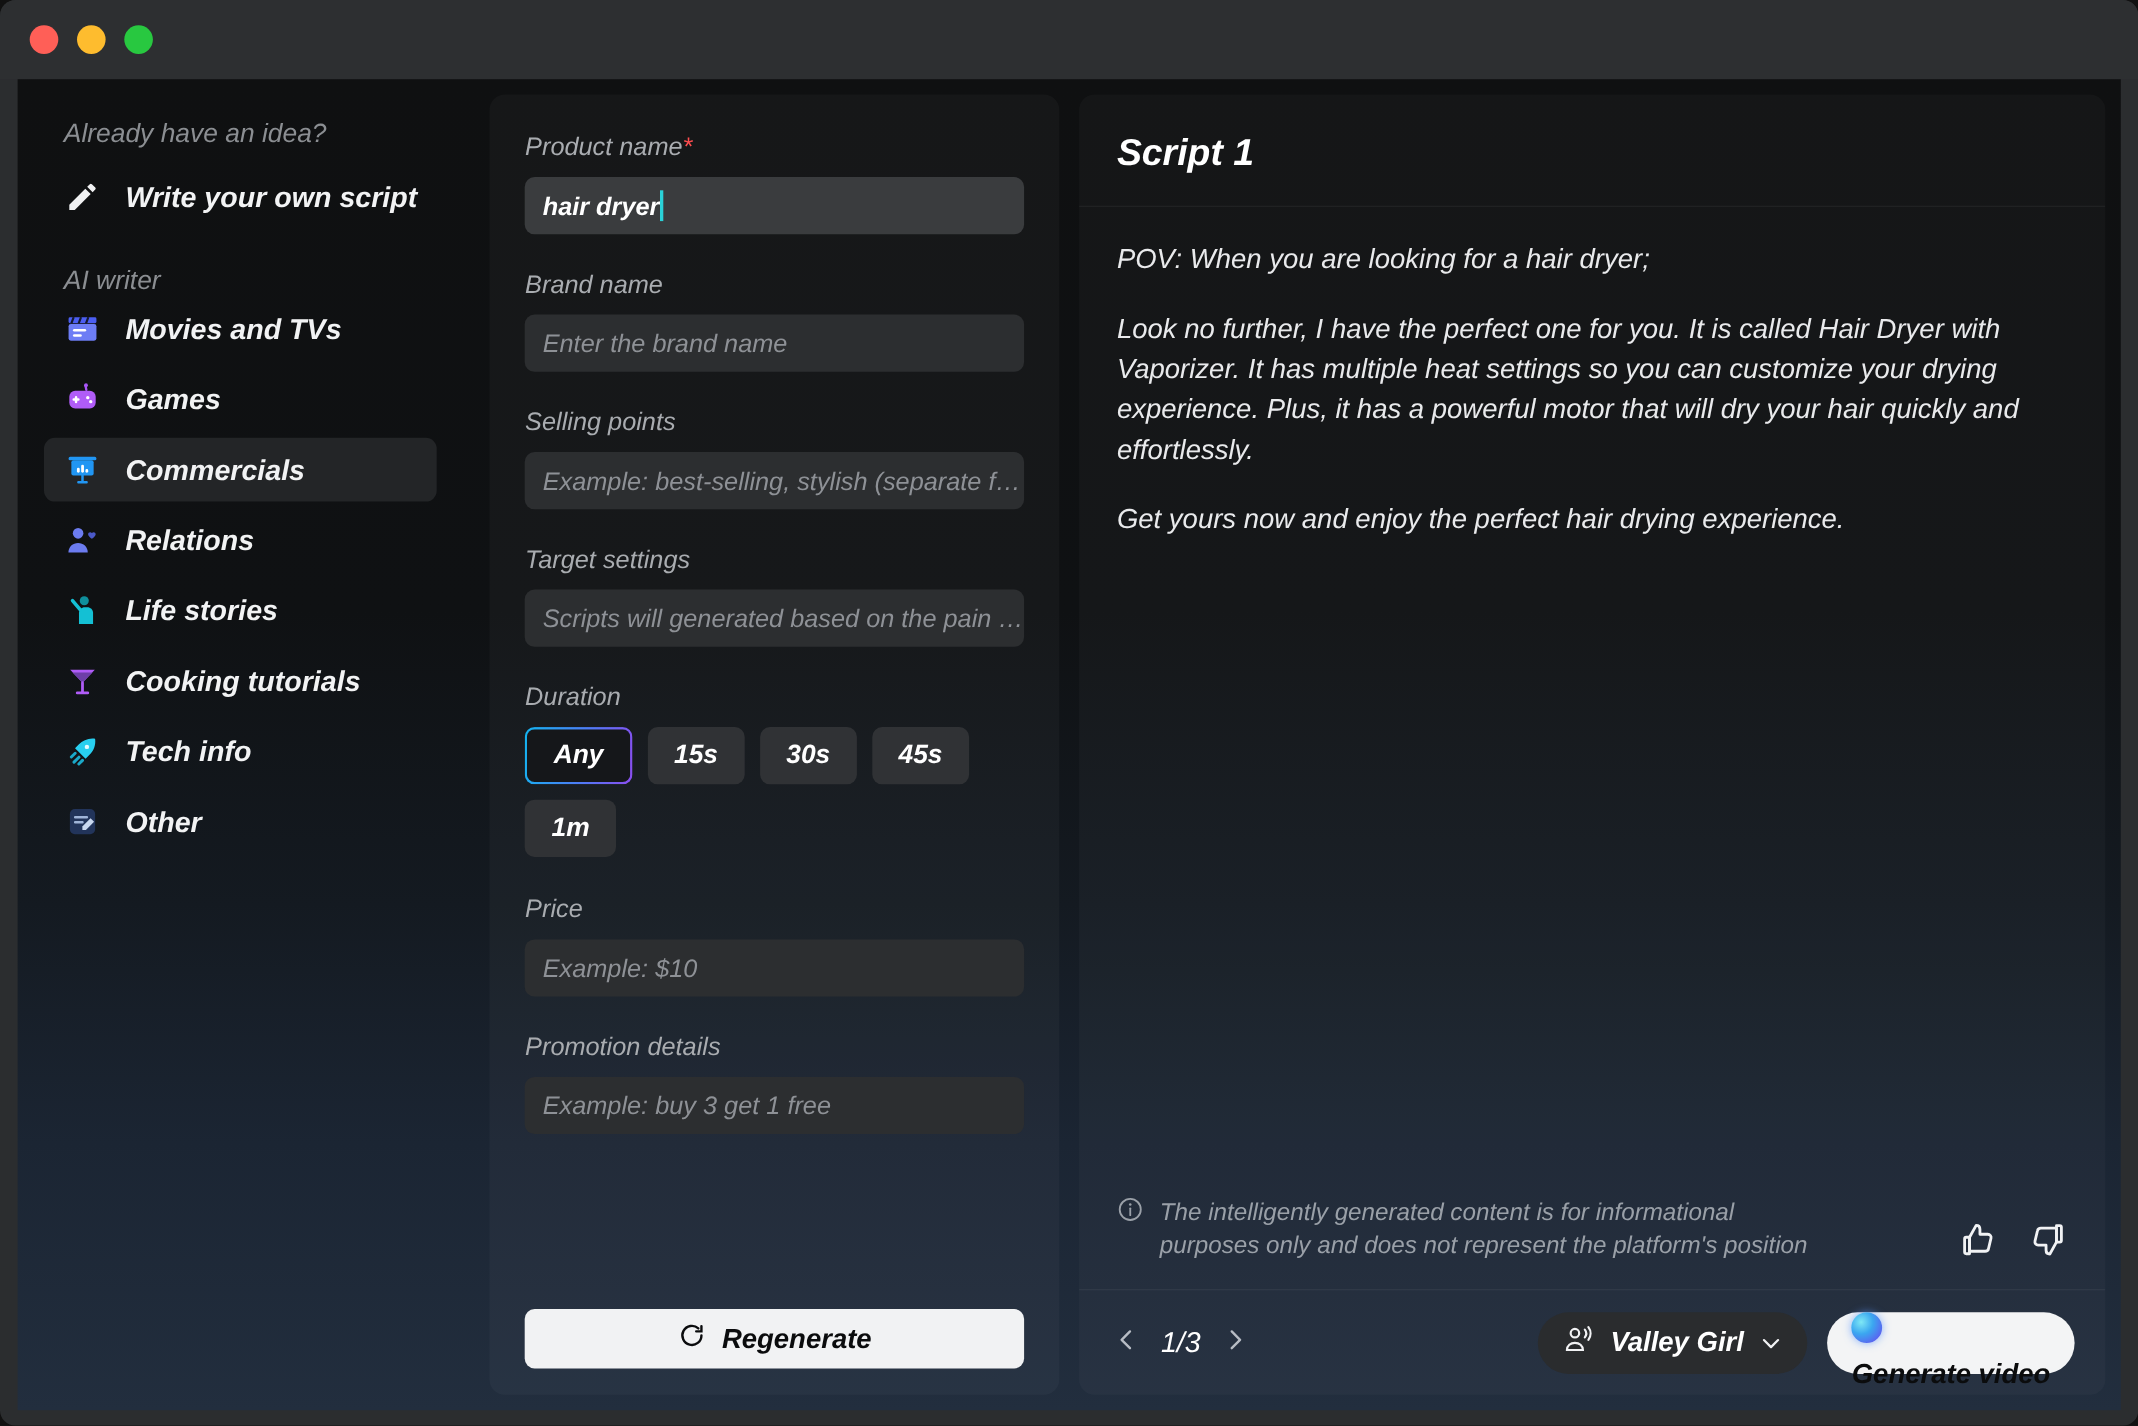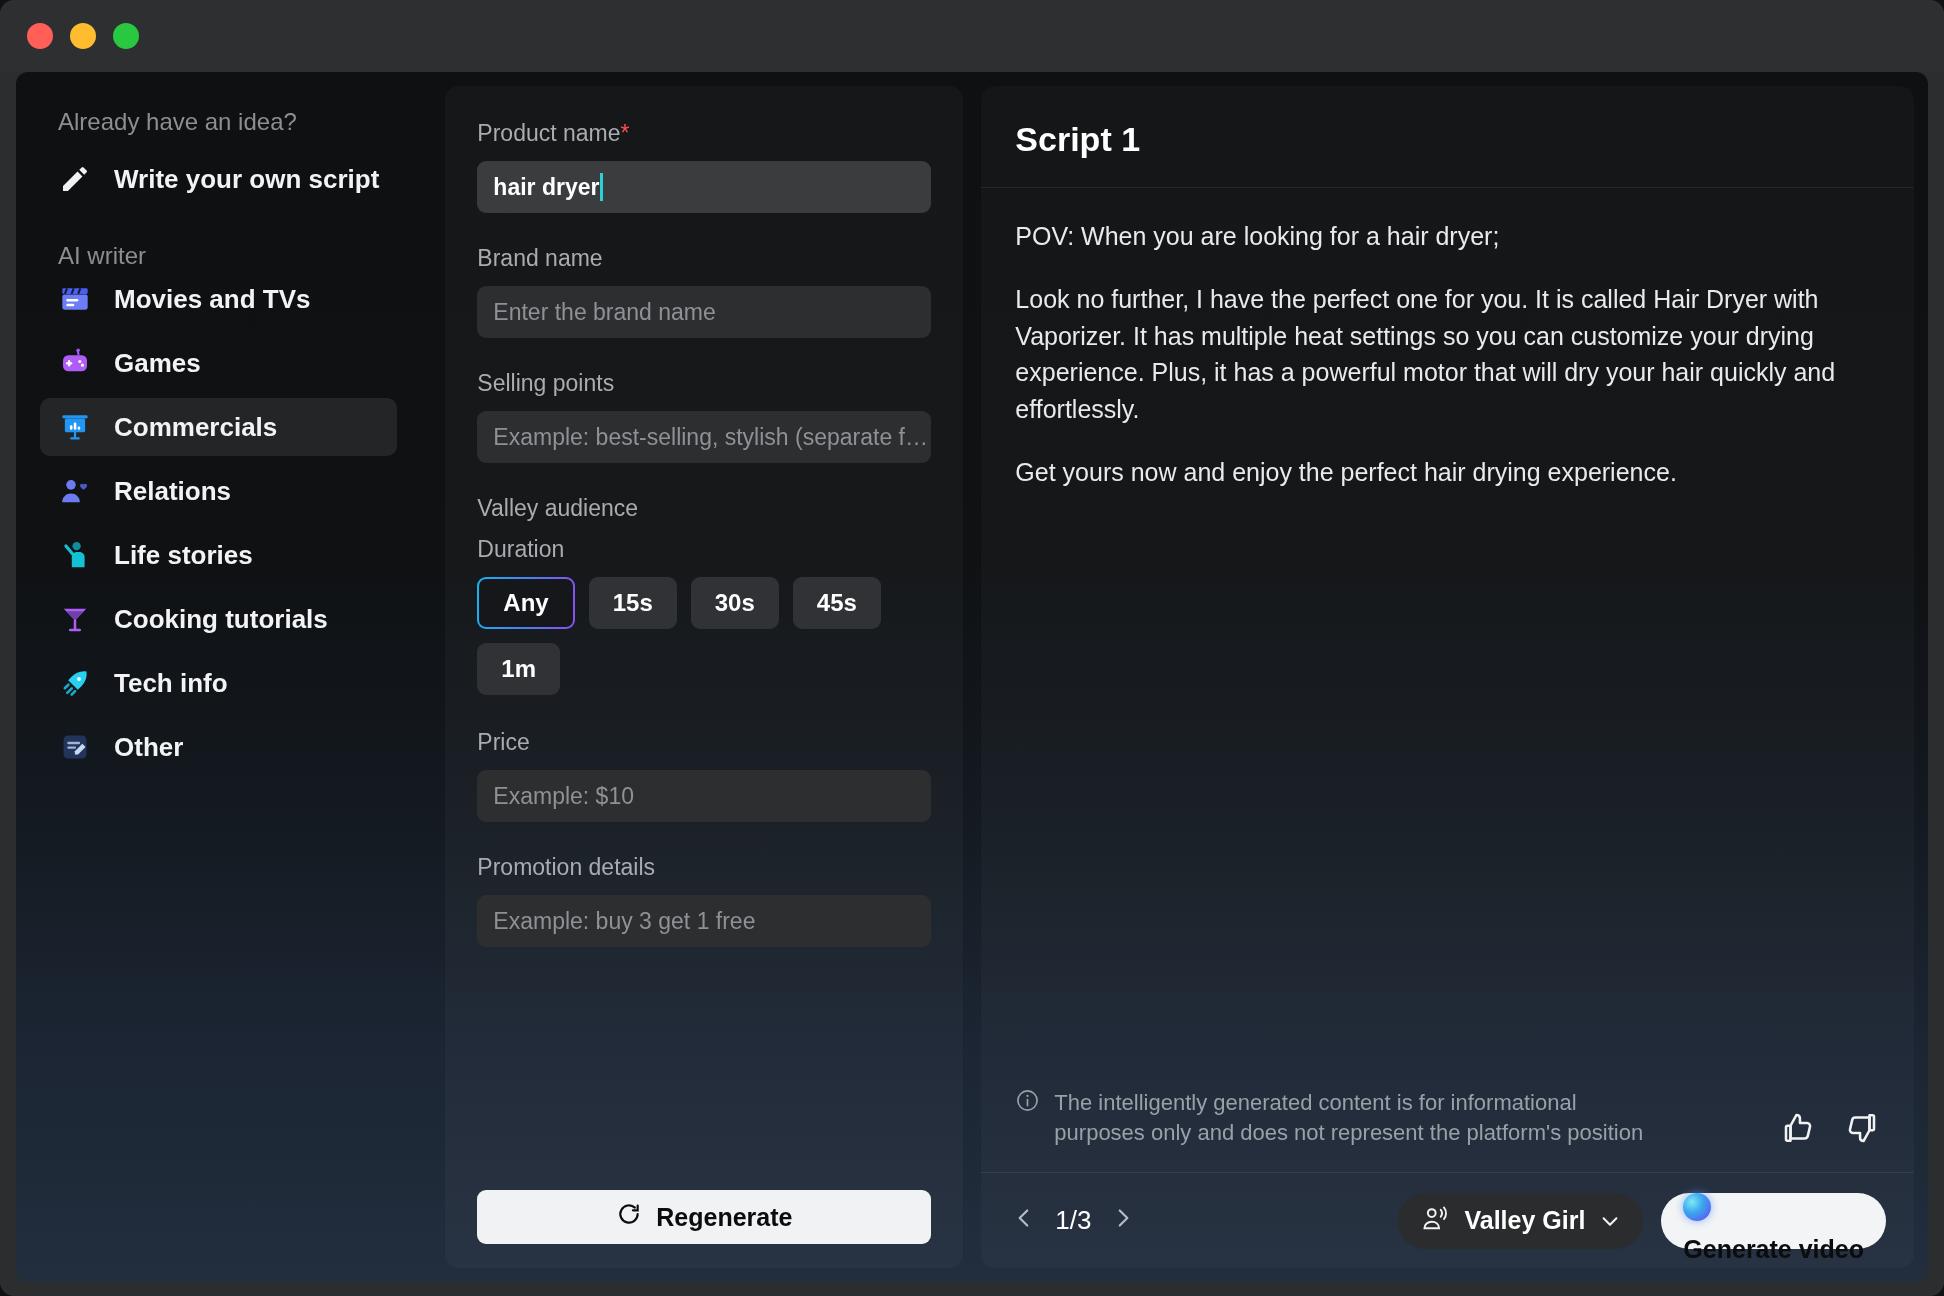--- a/index.html
+++ b/index.html
@@ -48,31 +48,32 @@
     font-size: 26px;
     color: #d6d6d6;
     letter-spacing: .2px;
   }
 
   
   .appbody {
     position: relative;
     flex: 1 1 auto;
     margin: 0 16px 14px 16px;
-    border-radius: 12px;
+    border-radius: 0;
     background:
       linear-gradient(to bottom,
         #0f1011 0%,
         #0f1113 40%,
         #141a21 62%,
         #1b2533 80%,
         #222e3e 100%);
     display: flex;
     padding: 14px 14px 14px 0;
     overflow: hidden;
+    font-style: italic;
   }
 
   
   .sidebar {
     flex: 0 0 400px;
     padding: 22px 30px 0 24px;
   }
   .side-head {
     font-size: 24px;
     color: #8b8e92;
@@ -428,21 +429,22 @@
         <span>hair dryer</span>
           <span class="caret"></span>
       </div>
 
       <div class="fld-label">Brand name</div>
       <div class="fld-input">Enter the brand name</div>
 
       <div class="fld-label">Selling points</div>
       <div class="fld-input">Example: best-selling, stylish (separate f…</div>
 
-      <div class="fld-label">Valley audience</div>
+      <div class="fld-label">Target settings</div>
+      <div class="fld-input">Scripts will generated based on the pain …</div>
 
       <div class="fld-label">Duration</div>
       <div class="dur-row">
         <div class="dur-btn sel">Any</div>
         <div class="dur-btn">15s</div>
         <div class="dur-btn">30s</div>
         <div class="dur-btn">45s</div>
         <div class="dur-btn">1m</div>
       </div>
 

